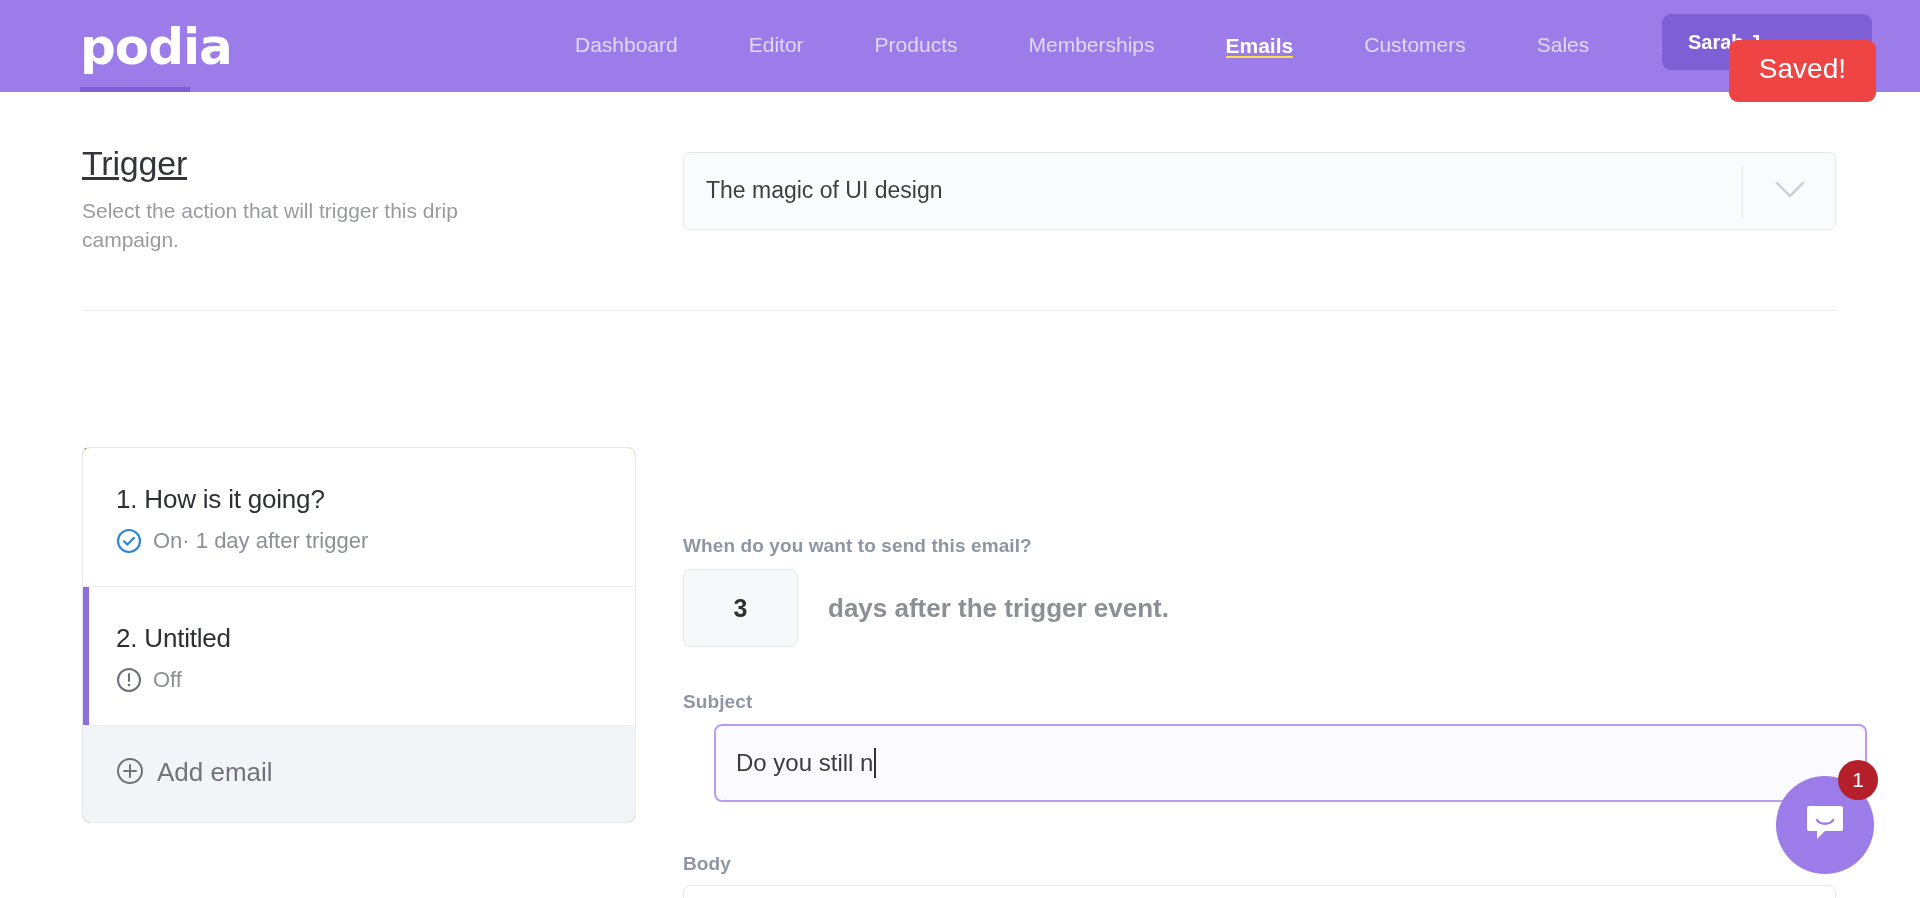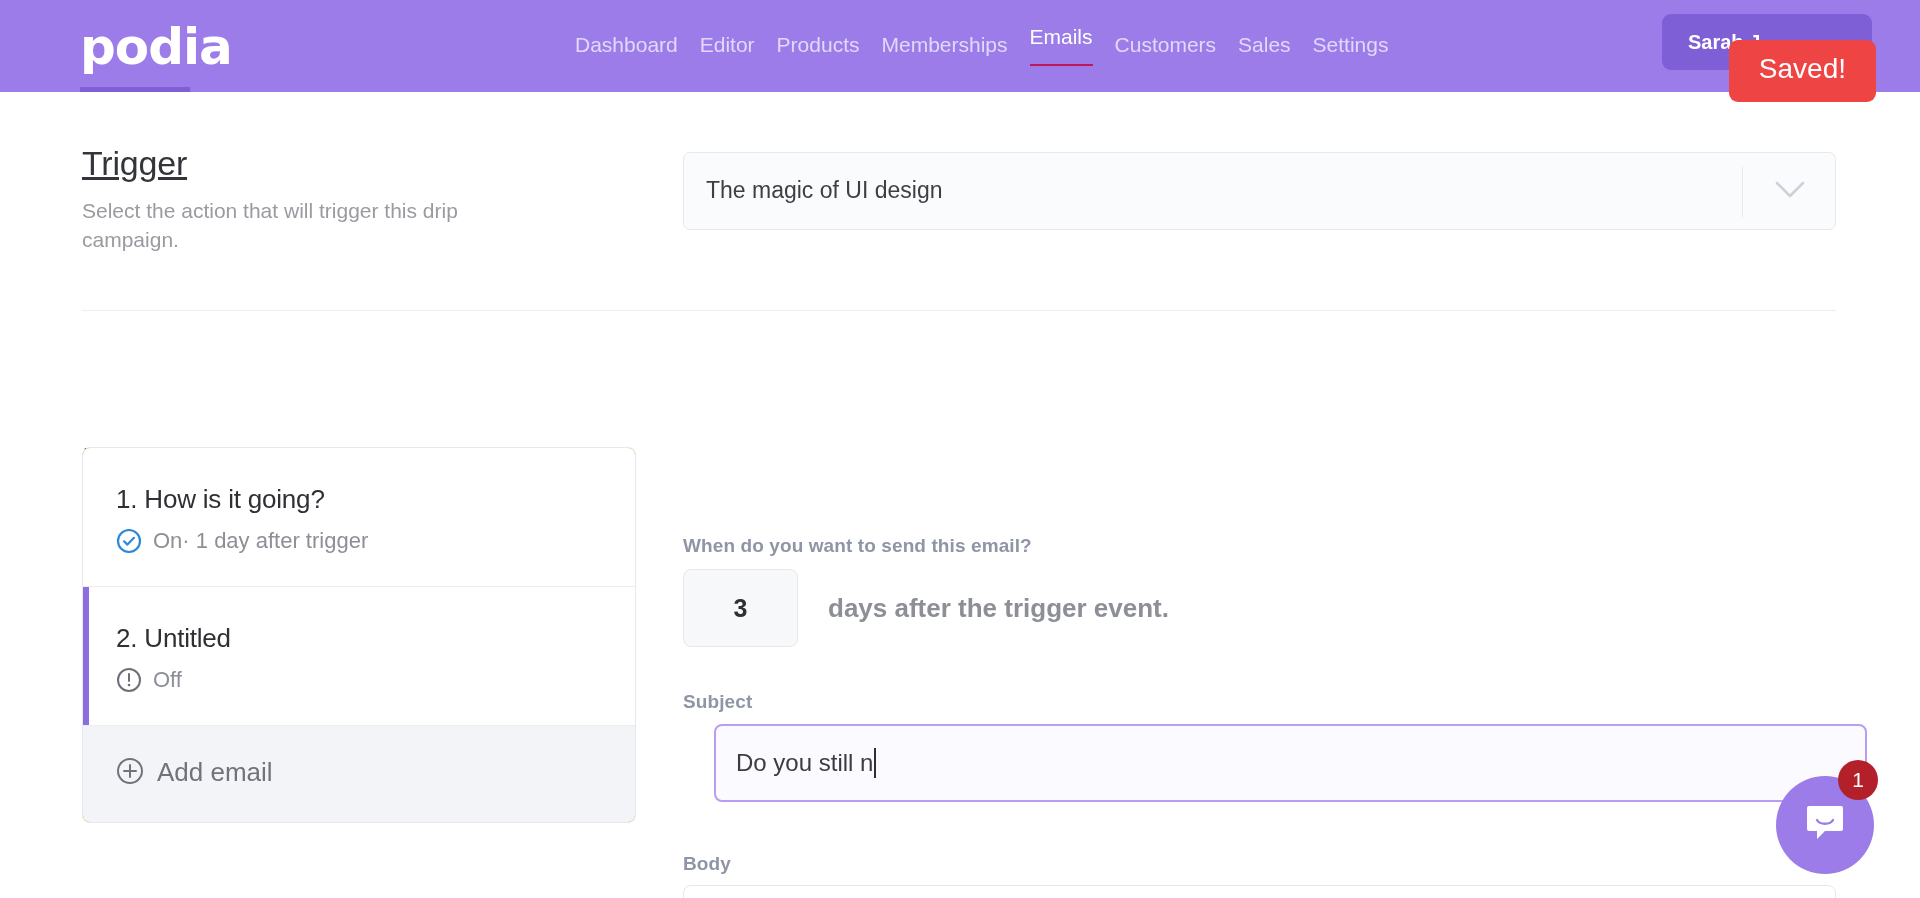--- a/index.html
+++ b/index.html
@@ -22,34 +22,34 @@
   .logo {
     position: absolute; left: 80px; top: 22px;
     font-size: 50px; font-weight: 700;
     color: #ffffff; letter-spacing: -1px;
     line-height: 1;
     font-family: "DejaVu Sans", sans-serif;
   }
   .nav {
     position: absolute; left: 575px; top: 0;
     height: 92px;
-    display: flex; align-items: center; gap: 22px;
+    display: flex; align-items: center; gap: 71px;
   }
   .nav-item {
     font-size: 21px;
     color: #e3d7fb;
     line-height: 1;
     text-decoration: none;
     padding-bottom: 3px;
     white-space: nowrap;
   }
   .nav-item.active {
-    color: #ffffff; font-weight: 400;
-    border-bottom: 2px solid #be185d;
-    padding-bottom: 17px;
+    color: #ffffff; font-weight: 700;
+    border-bottom: 2px solid #fde047;
+    padding-bottom: 0;
   }
   .user-button {
     position: absolute; right: 48px; top: 14px;
     height: 56px; min-width: 210px;
     background: #7f5fd6;
     border-radius: 9px;
     display: flex; align-items: center;
     padding: 0 26px;
     color: #ffffff; font-weight: 700; font-size: 20px;
     white-space: nowrap;

